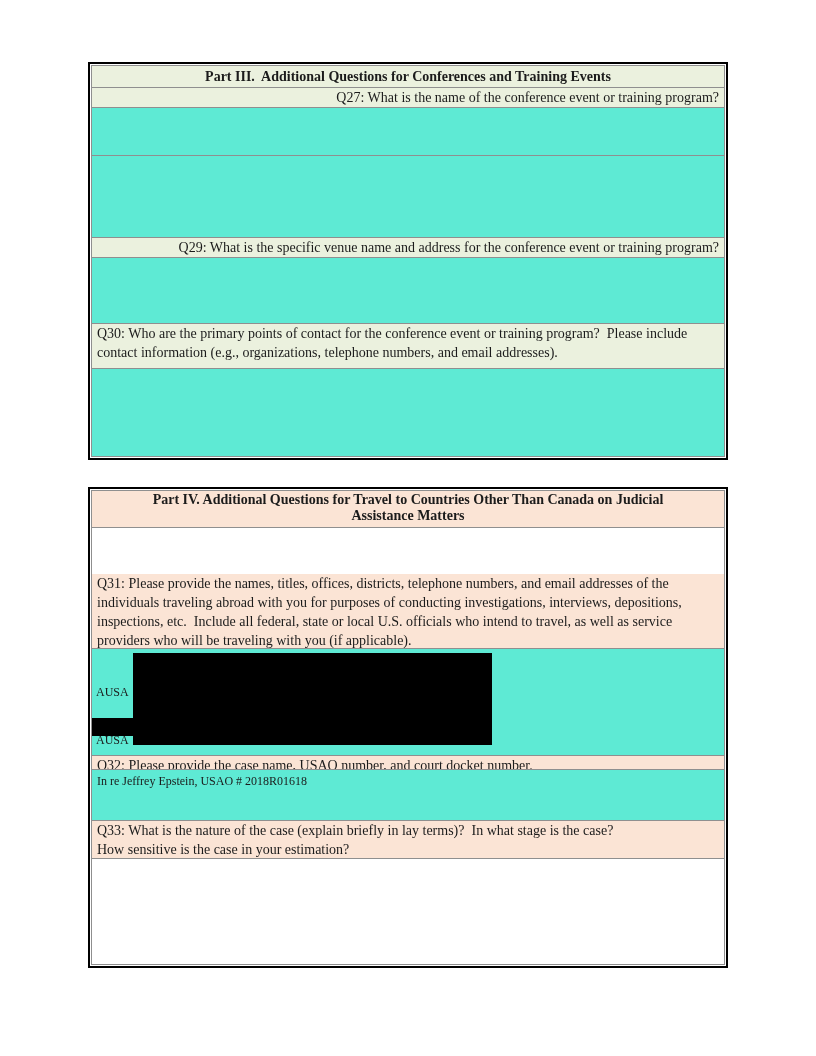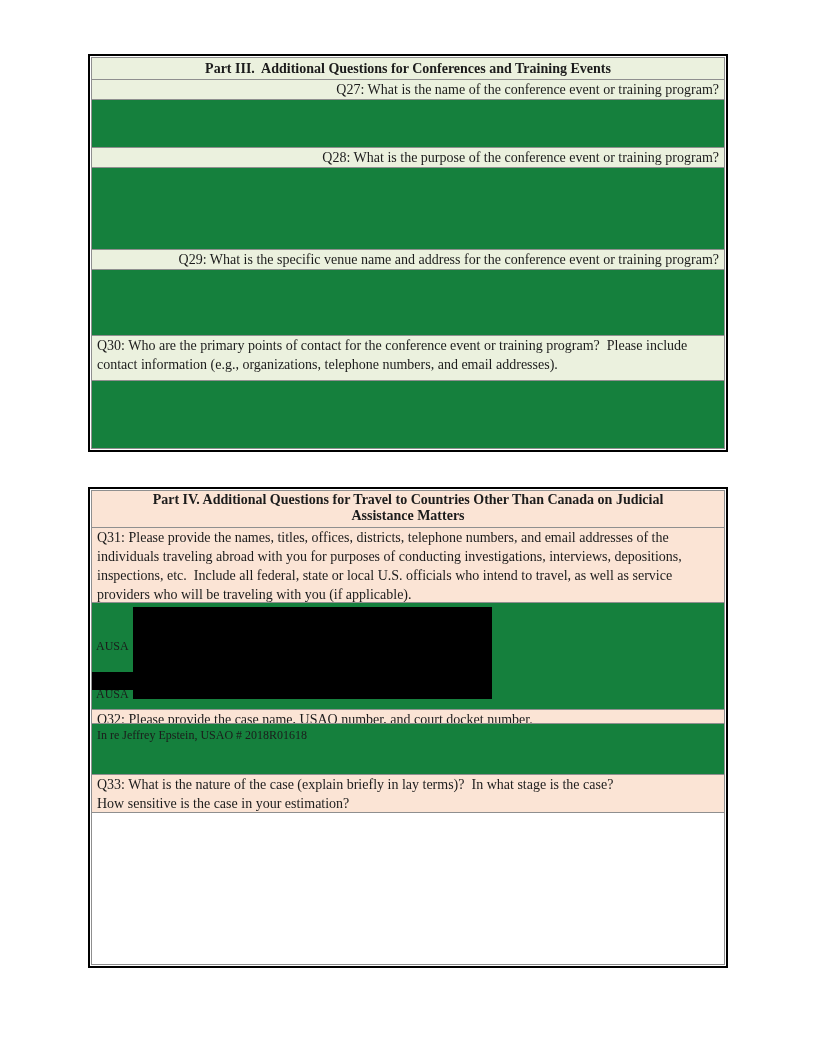--- a/index.html
+++ b/index.html
@@ -22,21 +22,21 @@
   }
   .doc-table {
     position: absolute;
     left: 88px;
     width: 640px;
     box-sizing: border-box;
     border: 2px solid #000000;
     background: #ffffff;
     padding: 1px;
   }
-  .part3-table { top: 54px;  height: 398px; }
+  .part3-table { top: 62px;  height: 398px; }
   .part4-table { top: 487px; height: 481px; }
   .tbl-inner {
     box-sizing: border-box;
     height: 100%;
     border: 1px solid #8f8f8f;
     display: flex;
     flex-direction: column;
   }
   .row {
     box-sizing: border-box;
@@ -54,34 +54,34 @@
     line-height: 20px;
     padding: 1px 4px 0 4px;
   }
   .p4-hdr { line-height: 16px; padding-top: 1px; }
   .qrow {
     font-size: 14px;
     line-height: 19px;
     padding: 0 5px 1px 5px;
   }
   .arow {
-    background: #15803d;
+    background: #5eead4;
     font-size: 12px;
     line-height: 16px;
     padding: 3px 5px;
   }
   
   .p3-hdr { height: 22px; }
   .p3-q   { height: 20px; text-align: right; }
   .p3-a27 { height: 48px; }
   .p3-a28 { height: 82px; }
   .p3-a29 { height: 66px; }
   .p3-q30 { height: 45px; }
   .p4-hdr { height: 37px; }
-  .p4-q31 { height: 75px; }
+  .p4-q31 { height: 75px; margin-top: 46px; }
   .p4-a31 { height: 107px; position: relative; padding: 3px 4px; }
   .p4-q32 { height: 14px; }
   .p4-a32 { height: 51px; }
   .p4-q33 { height: 38px; }
   .ans-line { height: 16px; line-height: 16px; font-size: 12px; }
   .redact {
     position: absolute;
     background: var(--redact, #000000);
   }
   .redact-main  { left: 41px; top: 4px;  width: 359px; height: 92px; }
@@ -92,21 +92,20 @@
 
 <div class="page">
 
   <div class="doc-table part3-table">
     <div class="tbl-inner">
       <div class="row hdr fill-green p3-hdr">Part III.  Additional Questions for Conferences and Training Events</div>
 
       <div class="row qrow fill-green p3-q">Q27: What is the name of the conference event or training program?</div>
       <div class="row arow p3-a27"></div>
 
-      <div class="row qrow fill-green p3-q">Q28: What is the purpose of the conference event or training program?</div>
       <div class="row arow p3-a28"></div>
 
       <div class="row qrow fill-green p3-q">Q29: What is the specific venue name and address for the conference event or training program?</div>
       <div class="row arow p3-a29"></div>
 
       <div class="row qrow fill-green p3-q30">Q30: Who are the primary points of contact for the conference event or training program?  Please include contact information (e.g., organizations, telephone numbers, and email addresses).</div>
       <div class="row arow last"></div>
     </div>
   </div>
 

